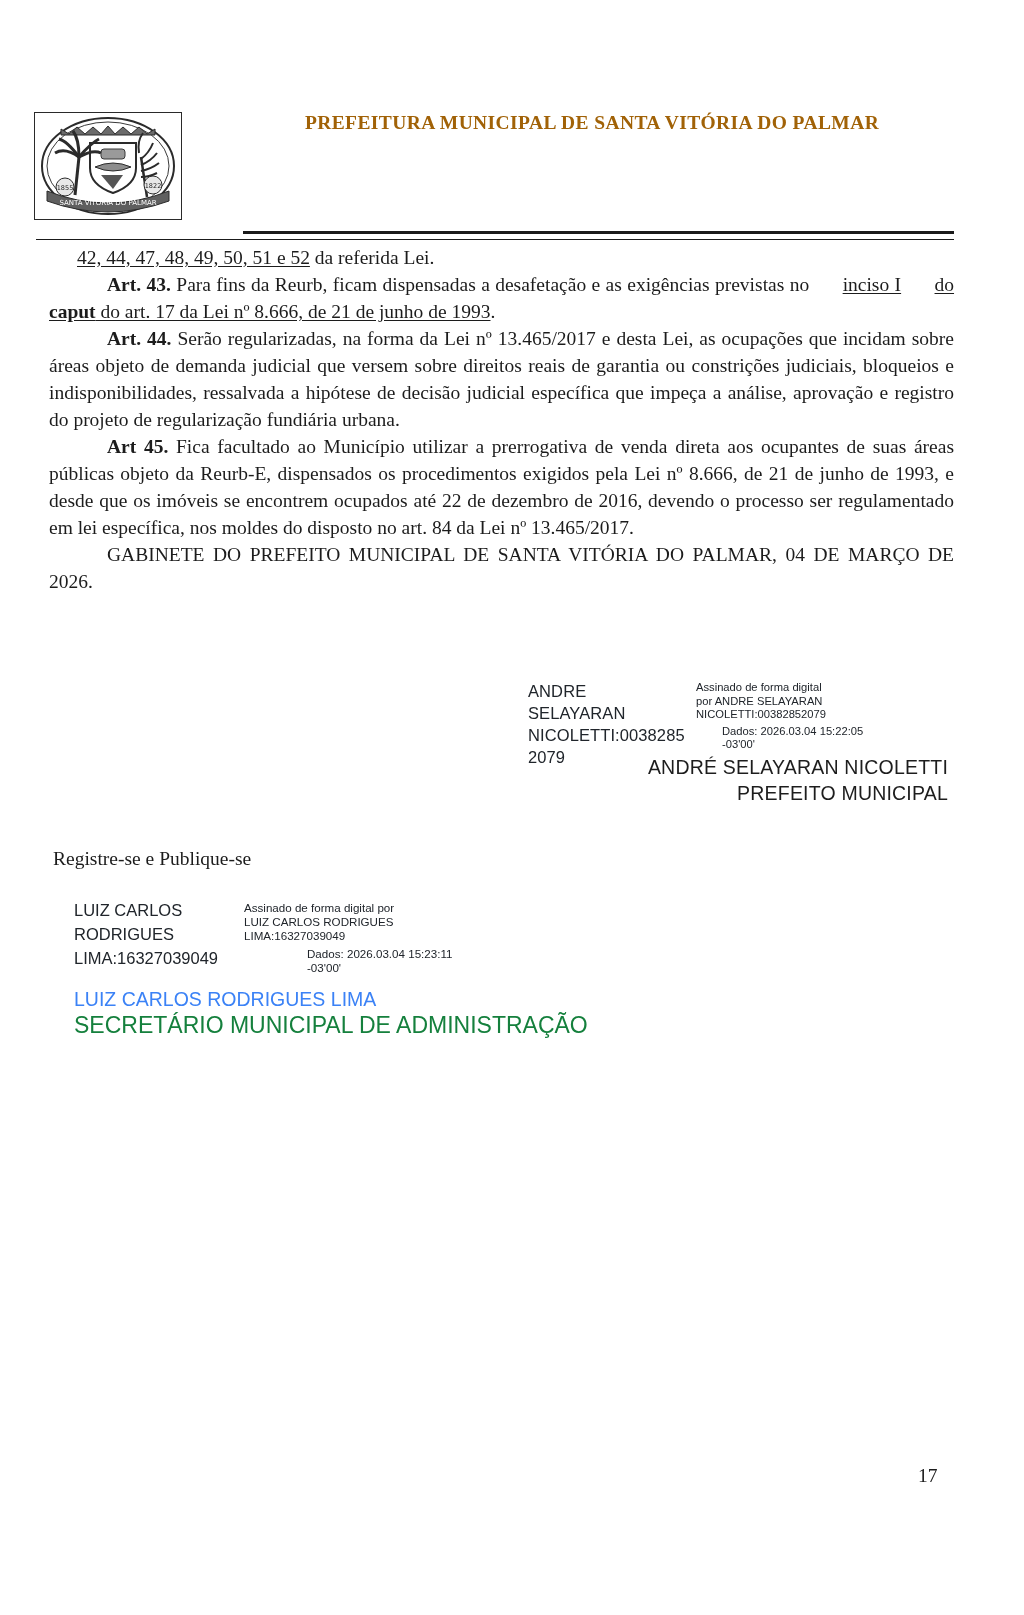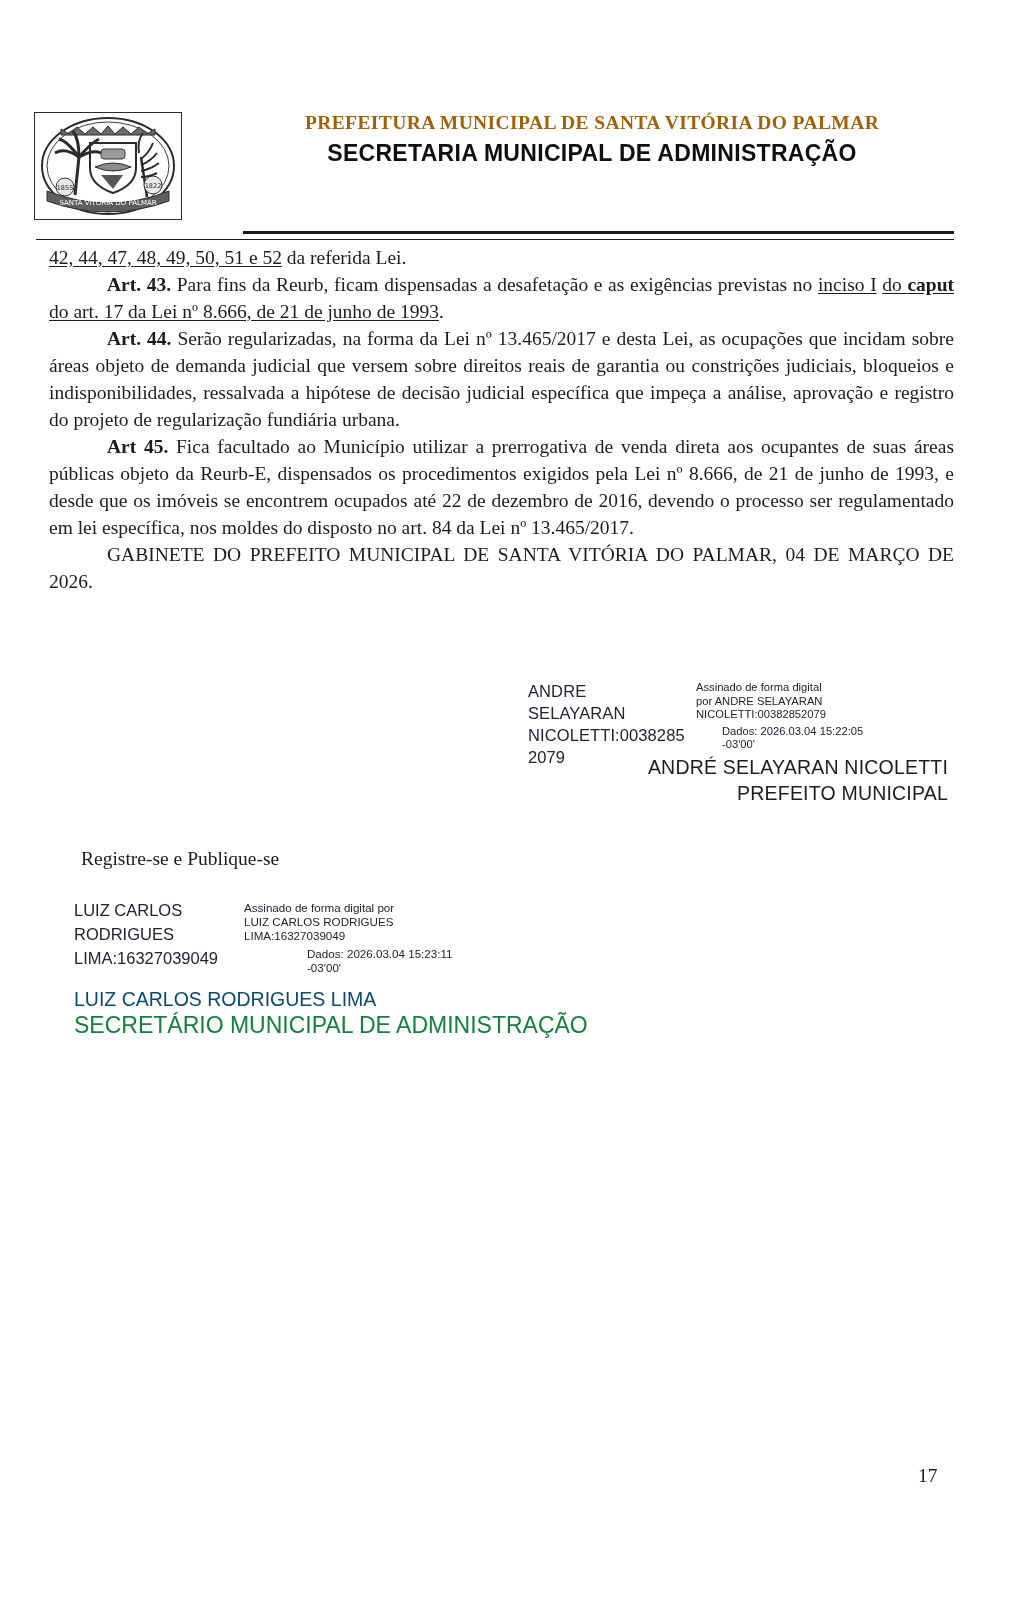--- a/index.html
+++ b/index.html
@@ -113,21 +113,21 @@
     text-justify: inter-word;
     color: #1c1c1c;
   }
   .indent { text-indent: 58px; }
   .gap-1 { margin-top: 26px; }
   .gap-2 { margin-top: 24px; }
   .gap-3 { margin-top: 25px; }
   .gap-4 { margin-top: 25px; }
 
   b { font-weight: 700; }
-  u { text-decoration: underline; text-underline-offset: 2px; }
+  u { text-decoration: underline; text-underline-offset: 2px; margin-left: 28px; }
 
   
   .sig-mayor {
     position: absolute;
     left: 528px;
     top: 680px;
     width: 430px;
   }
   .sig-stamp {
     position: relative;
@@ -177,21 +177,20 @@
     width: 420px;
   }
 
   
   .registre {
     position: absolute;
     left: 53px;
     top: 848px;
     font-size: 19.5px;
     color: #1c1c1c;
-    margin-left: 28px;
   }
 
   
   .sig-sec {
     position: absolute;
     left: 74px;
     top: 898px;
     width: 560px;
   }
   .sec-stamp {
@@ -218,21 +217,21 @@
     line-height: 14.2px;
     color: #20252b;
   }
   .sec-right .dados { margin-top: 3px; padding-left: 63px; }
   .sec-right .tz { padding-left: 63px; }
 
   .sec-name {
     font-family: "Liberation Sans", sans-serif;
     font-size: 19.5px;
     line-height: 26px;
-    color: #0c4a6e;
+    color: #3b82f6;
     margin-top: 8px;
   }
   .sec-role {
     font-family: "Liberation Sans", sans-serif;
     font-size: 23px;
     line-height: 26px;
     color: #15803d;
   }
 
   
@@ -284,21 +283,20 @@
 
         <circle cx="30" cy="74" r="9" fill="#e8e8e8" stroke="#2b2b2b" stroke-width="1"></circle>
         <text x="30" y="77" font-family="DejaVu Sans, sans-serif" font-size="6.5" fill="#222" text-anchor="middle">1855</text>
         <circle cx="118" cy="72" r="9" fill="#e8e8e8" stroke="#2b2b2b" stroke-width="1"></circle>
         <text x="118" y="75" font-family="DejaVu Sans, sans-serif" font-size="6.5" fill="#222" text-anchor="middle">1822</text>
       </svg>
     </div>
 
     <div class="header-text">
       <div class="header-line1">PREFEITURA MUNICIPAL DE SANTA VITÓRIA DO PALMAR</div>
-      <div class="header-line2">SECRETARIA MUNICIPAL DE ADMINISTRAÇÃO</div>
     </div>
   </div>
 
   <div class="rule-thick"></div>
   <div class="rule-thin"></div>
 
   <div class="content">
 
     <p class="body"><u>42, 44, 47, 48, 49, 50, 51 e 52</u><span> da referida Lei.</span></p>
 

